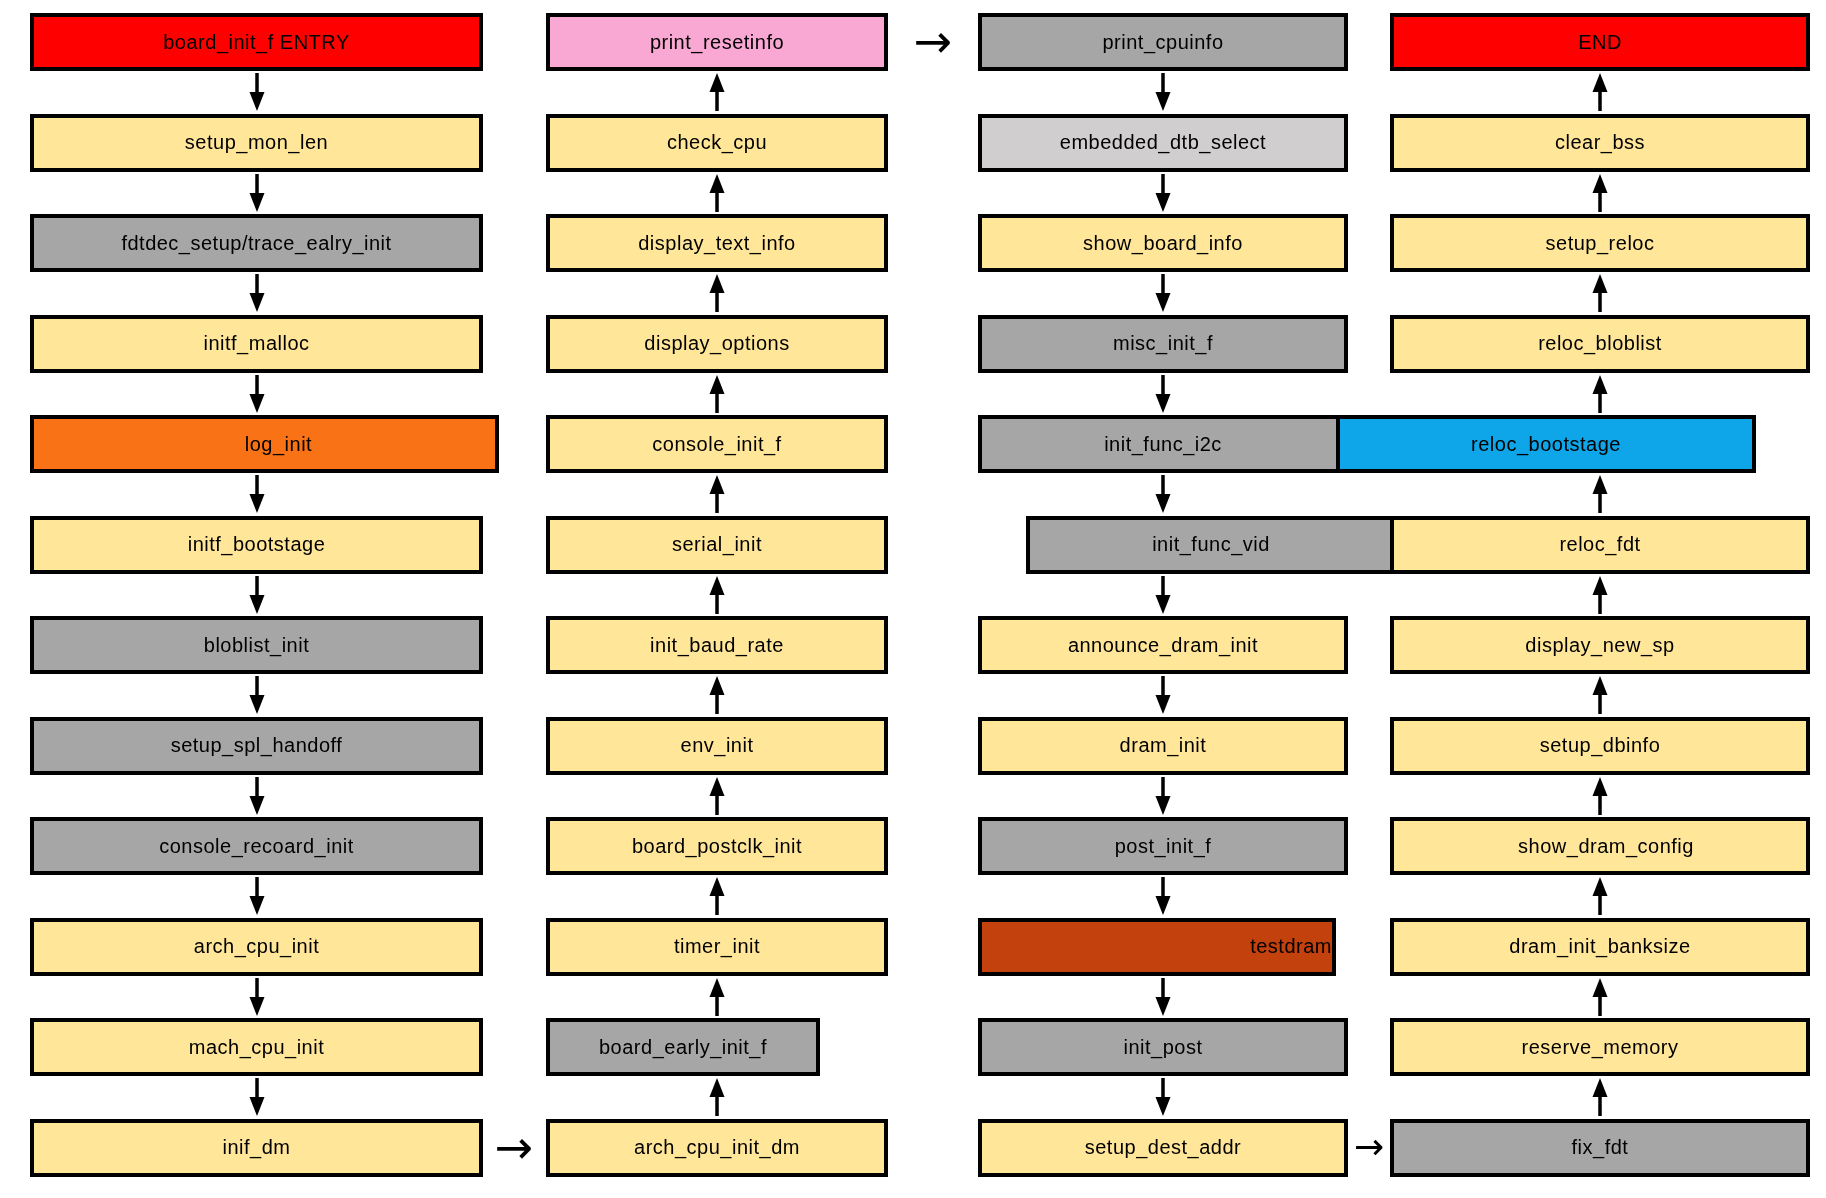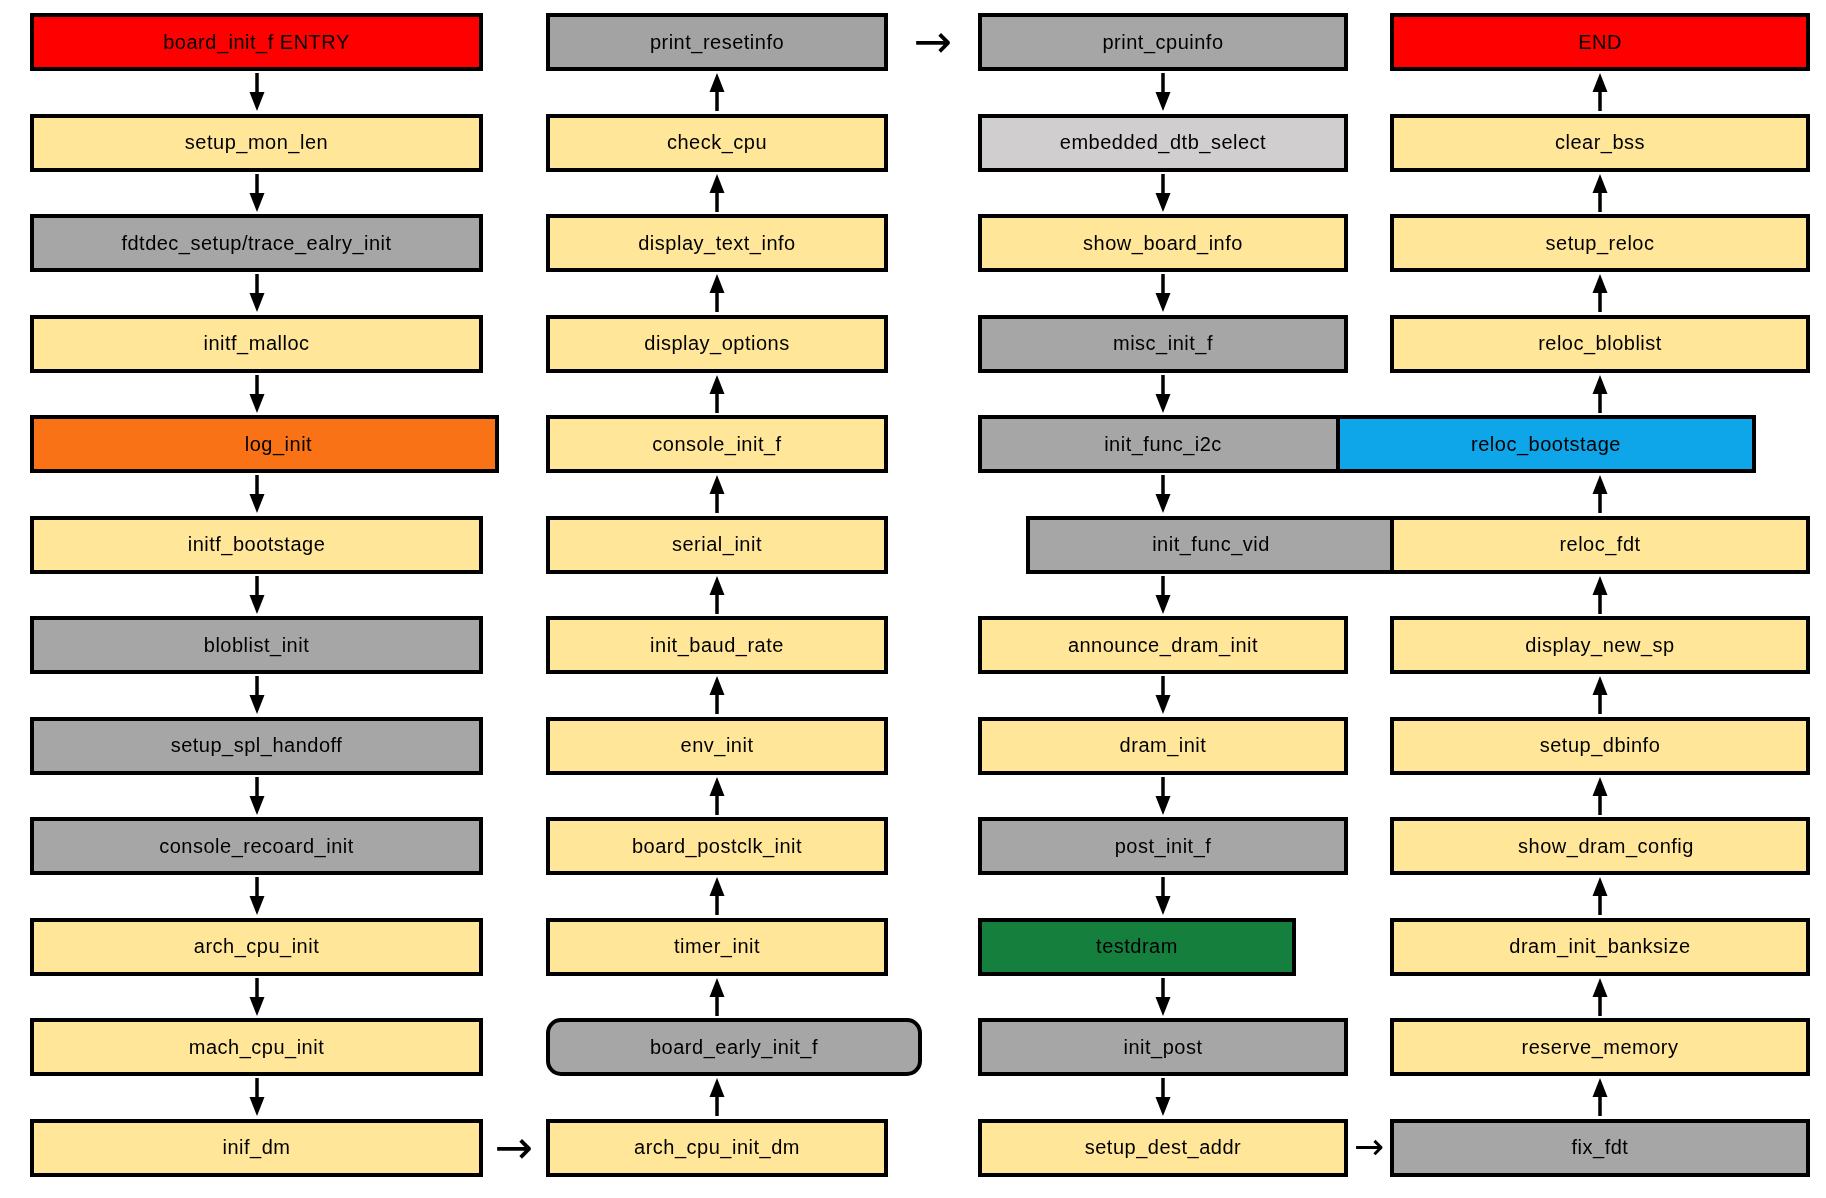--- a/index.html
+++ b/index.html
@@ -113,21 +113,21 @@
       </div>
       <svg width="24" height="38" viewBox="0 0 24 38" class="v-arrow" style="left: 244.5px; top: 1078px;">
         <line x1="12" y1="0" x2="12" y2="22" stroke="#000000" stroke-width="3.5"></line>
         <polygon points="4.5,19 19.5,19 12,38" fill="#000000"></polygon>
       </svg>
       <div class="flow-box" style="left: 30px; top: 1118.5px; width: 453px; background: rgb(255, 230, 153); border-color: rgb(0, 0, 0);">
         <span>inif_dm</span>
       </div>
     </div>
     <div>
-      <div class="flow-box" style="left: 546px; top: 13px; width: 342px; background: #a3a3a3; border-color: rgb(0, 0, 0);">
+      <div class="flow-box" style="left: 546px; top: 13px; width: 342px; background: #f9a8d4; border-color: rgb(0, 0, 0);">
         <span>print_resetinfo</span>
       </div>
       <svg width="24" height="38" viewBox="0 0 24 38" class="v-arrow" style="left: 705px; top: 73px;">
         <line x1="12" y1="38" x2="12" y2="16" stroke="#000000" stroke-width="3.5"></line>
         <polygon points="4.5,19 19.5,19 12,0" fill="#000000"></polygon>
       </svg>
       <div class="flow-box" style="left: 546px; top: 113.5px; width: 342px; background: rgb(255, 230, 153); border-color: rgb(0, 0, 0);">
         <span>check_cpu</span>
       </div>
       <svg width="24" height="38" viewBox="0 0 24 38" class="v-arrow" style="left: 705px; top: 173.5px;">
@@ -183,21 +183,21 @@
         <line x1="12" y1="38" x2="12" y2="16" stroke="#000000" stroke-width="3.5"></line>
         <polygon points="4.5,19 19.5,19 12,0" fill="#000000"></polygon>
       </svg>
       <div class="flow-box" style="left: 546px; top: 917.5px; width: 342px; background: rgb(255, 230, 153); border-color: rgb(0, 0, 0);">
         <span>timer_init</span>
       </div>
       <svg width="24" height="38" viewBox="0 0 24 38" class="v-arrow" style="left: 705px; top: 977.5px;">
         <line x1="12" y1="38" x2="12" y2="16" stroke="#000000" stroke-width="3.5"></line>
         <polygon points="4.5,19 19.5,19 12,0" fill="#000000"></polygon>
       </svg>
-      <div class="flow-box" style="left: 546px; top: 1018px; width: 376px; background: rgb(166, 166, 166); border-color: rgb(0, 0, 0); border-radius: 15px;">
+      <div class="flow-box" style="left: 546px; top: 1018px; width: 274px; background: rgb(166, 166, 166); border-color: rgb(0, 0, 0);">
         <span>board_early_init_f</span>
       </div>
       <svg width="24" height="38" viewBox="0 0 24 38" class="v-arrow" style="left: 705px; top: 1078px;">
         <line x1="12" y1="38" x2="12" y2="16" stroke="#000000" stroke-width="3.5"></line>
         <polygon points="4.5,19 19.5,19 12,0" fill="#000000"></polygon>
       </svg>
       <div class="flow-box" style="left: 546px; top: 1118.5px; width: 342px; background: rgb(255, 230, 153); border-color: rgb(0, 0, 0);">
         <span>arch_cpu_init_dm</span>
       </div>
     </div>
@@ -258,21 +258,21 @@
         <line x1="12" y1="0" x2="12" y2="22" stroke="#000000" stroke-width="3.5"></line>
         <polygon points="4.5,19 19.5,19 12,38" fill="#000000"></polygon>
       </svg>
       <div class="flow-box" style="left: 978px; top: 817px; width: 370px; background: rgb(166, 166, 166); border-color: rgb(0, 0, 0);">
         <span>post_init_f</span>
       </div>
       <svg width="24" height="38" viewBox="0 0 24 38" class="v-arrow" style="left: 1151px; top: 877px;">
         <line x1="12" y1="0" x2="12" y2="22" stroke="#000000" stroke-width="3.5"></line>
         <polygon points="4.5,19 19.5,19 12,38" fill="#000000"></polygon>
       </svg>
-      <div class="flow-box" style="left: 978px; top: 917.5px; width: 318px; background: #15803d; border-color: rgb(0, 0, 0);">
+      <div class="flow-box" style="left: 978px; top: 917.5px; width: 358px; background: #c2410c; border-color: rgb(0, 0, 0); justify-content: flex-end;">
         <span>testdram</span>
       </div>
       <svg width="24" height="38" viewBox="0 0 24 38" class="v-arrow" style="left: 1151px; top: 977.5px;">
         <line x1="12" y1="0" x2="12" y2="22" stroke="#000000" stroke-width="3.5"></line>
         <polygon points="4.5,19 19.5,19 12,38" fill="#000000"></polygon>
       </svg>
       <div class="flow-box" style="left: 978px; top: 1018px; width: 370px; background: rgb(166, 166, 166); border-color: rgb(0, 0, 0);">
         <span>init_post</span>
       </div>
       <svg width="24" height="38" viewBox="0 0 24 38" class="v-arrow" style="left: 1151px; top: 1078px;">

